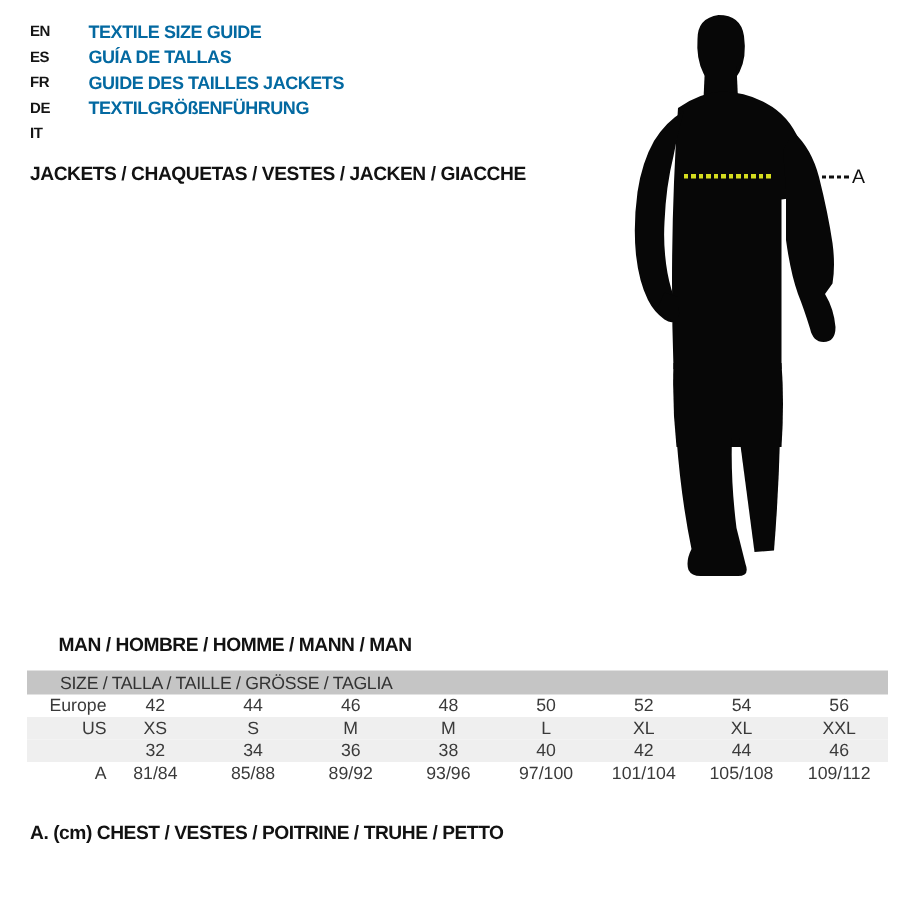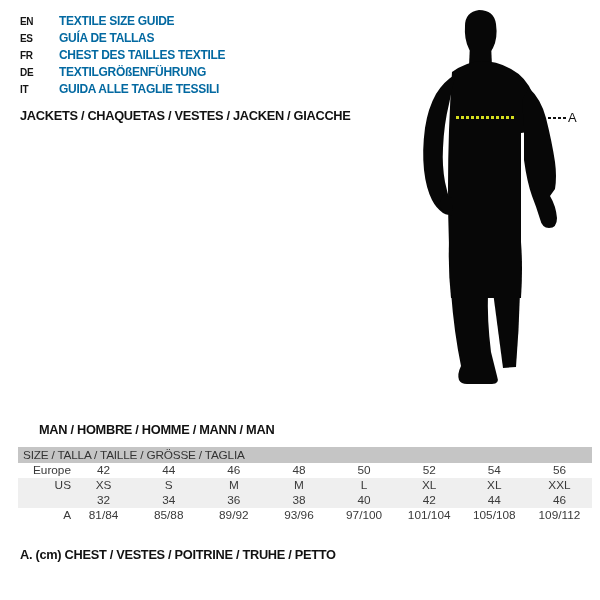--- a/index.html
+++ b/index.html
@@ -22,21 +22,21 @@
   
   .dash-yellow{position:absolute;left:456px;top:116px;width:59px;height:3px;
     background:repeating-linear-gradient(90deg,#d5dd1f 0 3px,rgba(0,0,0,0) 3px 5px);}
   .dash-black{position:absolute;left:548px;top:117px;width:18px;height:2px;
     background:repeating-linear-gradient(90deg,#101010 0 3px,rgba(0,0,0,0) 3px 5px);}
   .measure-label{position:absolute;left:568px;top:110px;font-size:13px;color:#111;font-weight:400;}
   
   .man-title{position:absolute;left:21px;top:422px;font-size:12.8px;font-weight:700;color:#121212;letter-spacing:-0.3px;white-space:nowrap;padding-left:18px;}
   
   .size-table{position:absolute;left:18px;top:447px;width:574px;font-size:11.8px;color:#3a3a3a;}
-  .st-header{background:#c5c5c5;height:16px;line-height:16px;padding-left:5px;color:#333;letter-spacing:-0.2px;}
+  .st-header{background:#c5c5c5;height:16px;line-height:16px;padding-left:22px;color:#333;letter-spacing:-0.2px;}
   .st-row{display:flex;height:15px;line-height:15px;}
   .st-row.shaded{background:#efefef;}
   .st-label{width:50px;padding-left:3px;text-align:right;}
   .st-cell{flex:1;text-align:center;}
   
   .footnote{position:absolute;left:20px;top:547px;font-size:12.8px;font-weight:700;color:#121212;letter-spacing:-0.3px;white-space:nowrap;}
 </style>
 </head>
 <body>
 
@@ -44,29 +44,28 @@
   <div class="lang-row">
     <span class="lang-code">EN</span>
     <span class="lang-label">TEXTILE SIZE GUIDE</span>
   </div>
   <div class="lang-row">
     <span class="lang-code">ES</span>
     <span class="lang-label">GUÍA DE TALLAS</span>
   </div>
   <div class="lang-row">
     <span class="lang-code">FR</span>
-    <span class="lang-label">CHEST DES TAILLES TEXTILE</span>
+    <span class="lang-label">GUIDE DES TAILLES JACKETS</span>
   </div>
   <div class="lang-row">
     <span class="lang-code">DE</span>
     <span class="lang-label">TEXTILGRÖßENFÜHRUNG</span>
   </div>
   <div class="lang-row">
     <span class="lang-code">IT</span>
-    <span class="lang-label">GUIDA ALLE TAGLIE TESSILI</span>
   </div>
 </div>
 
 <div class="cat-block">
   <div class="cat-line">JACKETS / CHAQUETAS / VESTES / JACKEN / GIACCHE</div>
 </div>
 
 <svg class="figure-svg" viewBox="0 0 600 600" aria-hidden="true">
   <g fill="#070707">
 

